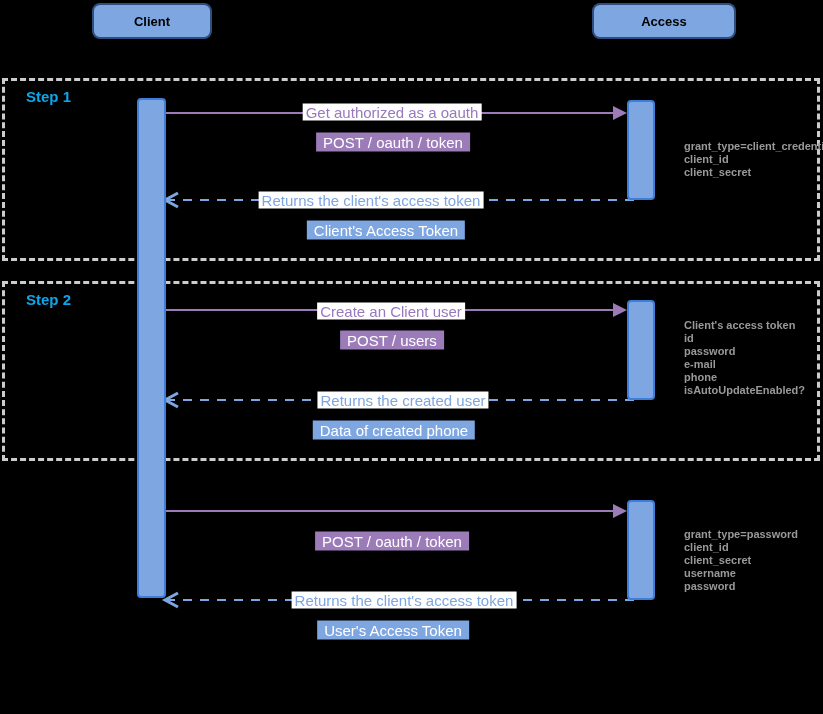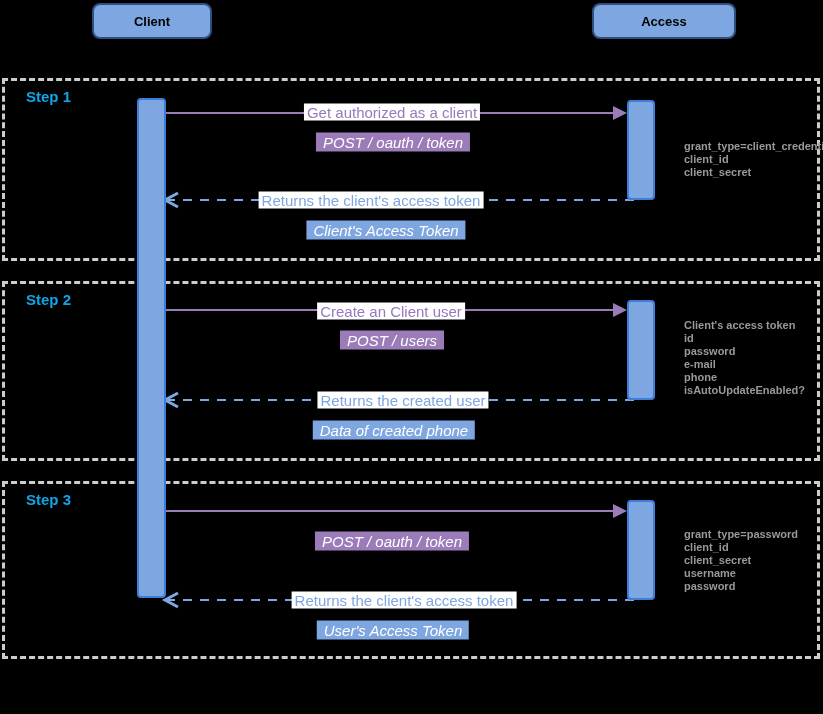--- a/index.html
+++ b/index.html
@@ -72,21 +72,21 @@
   #req-label-1 { left:392px; top:112px; }
   #req-label-2 { left:391px; top:311px; }
   #req-label-3 { left:393px; top:511px; }
   #res-label-1 { left:371px; top:200px; }
   #res-label-2 { left:403px; top:400px; }
   #res-label-3 { left:404px; top:600px; }
 
   
   .badge {
     position:absolute; transform:translate(-50%,-50%);
-    font-size:15px; color:#FFFFFF; padding:1px 7px; white-space:nowrap; z-index:3;font-style:italic;
+    font-size:15px; color:#FFFFFF; padding:1px 7px; white-space:nowrap; z-index:3;
   }
   .badge-purple { background:#9C7BB9; }
   .badge-blue   { background:#7EA6E0; }
   #req-badge-1 { left:393px; top:142px; }
   #req-badge-2 { left:392px; top:340px; }
   #req-badge-3 { left:392px; top:541px; }
   #res-badge-1 { left:386px; top:230px; }
   #res-badge-2 { left:394px; top:430px; }
   #res-badge-3 { left:393px; top:630px; }
 
@@ -110,32 +110,29 @@
   <div class="actor" id="actor-access">
     <span>Access</span>
   </div>
 
   <div class="step" id="step1">
     <div class="step-label">Step 1</div>
   </div>
   <div class="step" id="step2">
     <div class="step-label">Step 2</div>
   </div>
-  <div class="step" id="step3">
-    <div class="step-label">Step 3</div>
-  </div>
 
   <div class="bar" id="client-bar"></div>
   <div class="bar" id="access-bar-1"></div>
   <div class="bar" id="access-bar-2"></div>
   <div class="bar" id="access-bar-3"></div>
 
   <div class="req-line" id="req-line-1"></div>
   <div class="req-head" id="req-head-1"></div>
-  <div class="msg-label msg-req" id="req-label-1">Get authorized as a client</div>
+  <div class="msg-label msg-req" id="req-label-1">Get authorized as a oauth</div>
   <div class="badge badge-purple" id="req-badge-1">POST / oauth / token</div>
   <div class="params" id="params-1">grant_type=client_credentials
 client_id
 client_secret</div>
   <div class="res-line" id="res-line-1"></div>
   <div class="res-head" id="res-head-1">
     <svg width="20" height="20" viewBox="0 0 20 20">
         <polyline points="17,3 4,10 17,17" fill="none" stroke="#7EA6E0" stroke-width="3"></polyline>
       </svg>
   </div>

